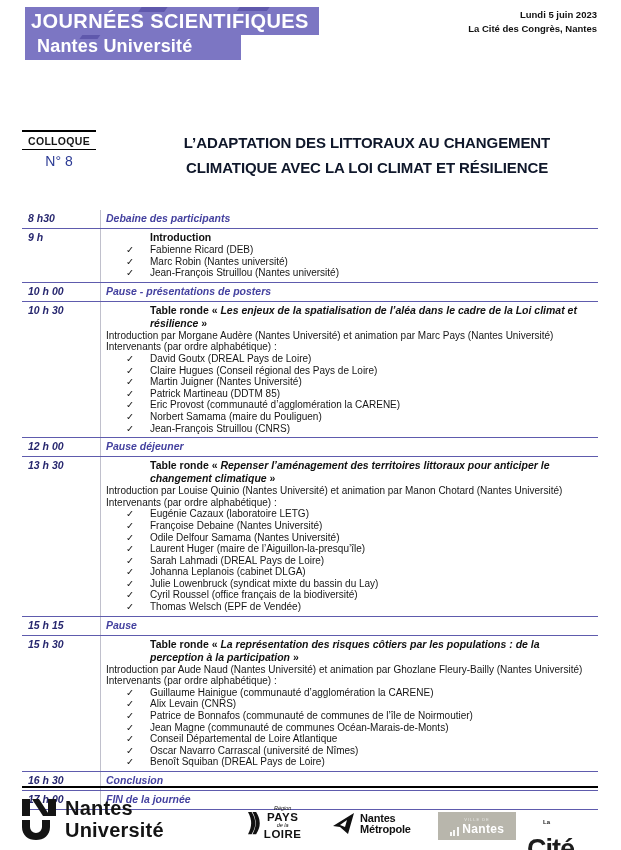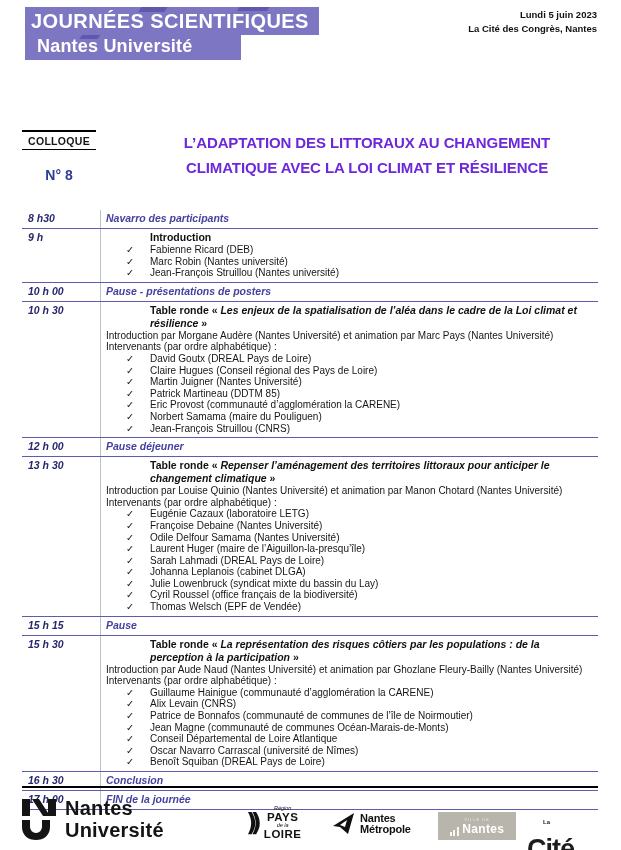--- a/index.html
+++ b/index.html
@@ -24,24 +24,24 @@
   .banner .rib.r3 { left:58px;  top:-6px; width:18px; height:10px; }
   .banner .txt { position:relative; z-index:2; }
 
   .hdr-right { position:absolute; right:24px; top:8px; text-align:right;
     font-size:9.5px; font-weight:bold; line-height:13.5px; color:#111; }
 
   
   .colloque { position:absolute; left:22px; top:130px; width:74px; text-align:center; }
   .colloque .lbl { border-top:2px solid #000; border-bottom:1.5px solid #000;
     font-size:10.5px; font-weight:bold; letter-spacing:.3px; padding:2.5px 0; }
-  .colloque .num { margin-top:17px; color:#2B3A94; font-size:14px; font-weight:bold; }
+  .colloque .num { margin-top:3px; color:#2B3A94; font-size:14px; font-weight:normal; }
 
   .doc-title { position:absolute; left:128px; top:130px; width:478px; text-align:center;
-    font-size:15px; font-weight:bold; line-height:25px; letter-spacing:-.1px; color:#6d28d9; }
+    font-size:15px; font-weight:bold; line-height:25px; letter-spacing:-.1px; color:#0f172a; }
 
   
   .schedule { position:absolute; left:22px; top:210px; width:576px; }
   .row { display:flex; border-bottom:1.4px solid #5E5BAD; }
   .row .time { flex:none; width:78px; padding:2px 0 2px 6px;
     color:#26266E; font-size:10.5px; font-weight:bold; font-style:italic; }
   .row .content { flex:1; border-left:1px solid #C0C0CC; padding:2px 2px 3px 5px;
     font-size:10px; line-height:11.6px; }
   .highlight { color:#44419F; font-size:10.5px; font-weight:bold; font-style:italic; line-height:13px; }
   .session-title { font-size:10.5px; font-weight:bold; line-height:13px; color:#111;padding-left:44px; }
@@ -111,21 +111,21 @@
 
   <div class="doc-title">
     <div>L’ADAPTATION DES LITTORAUX AU CHANGEMENT</div>
     <div>CLIMATIQUE AVEC LA LOI CLIMAT ET RÉSILIENCE</div>
   </div>
 
   <div class="schedule">
     <div class="row">
       <div class="time">8 h30</div>
       <div class="content">
-        <div class="highlight">Navarro des participants</div>
+        <div class="highlight">Debaine des participants</div>
 
       </div>
     </div>
 
     <div class="row">
       <div class="time">9 h</div>
       <div class="content">
 
         <div class="session-title"><span class="tp">Introduction</span><em class="te"></em><span class="ts"></span></div>
 

